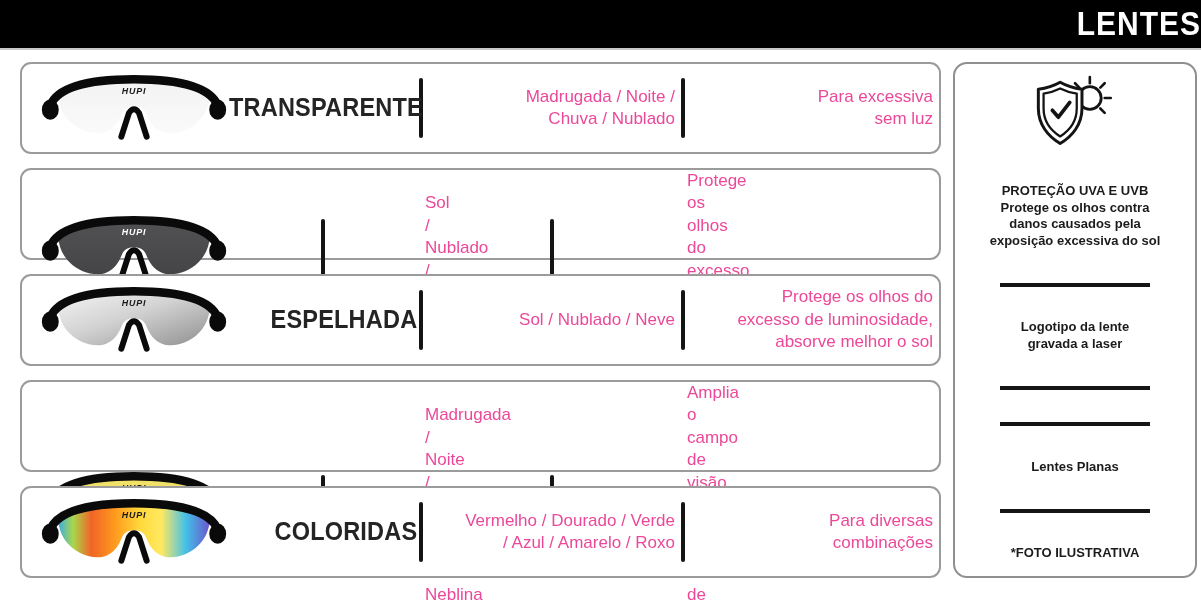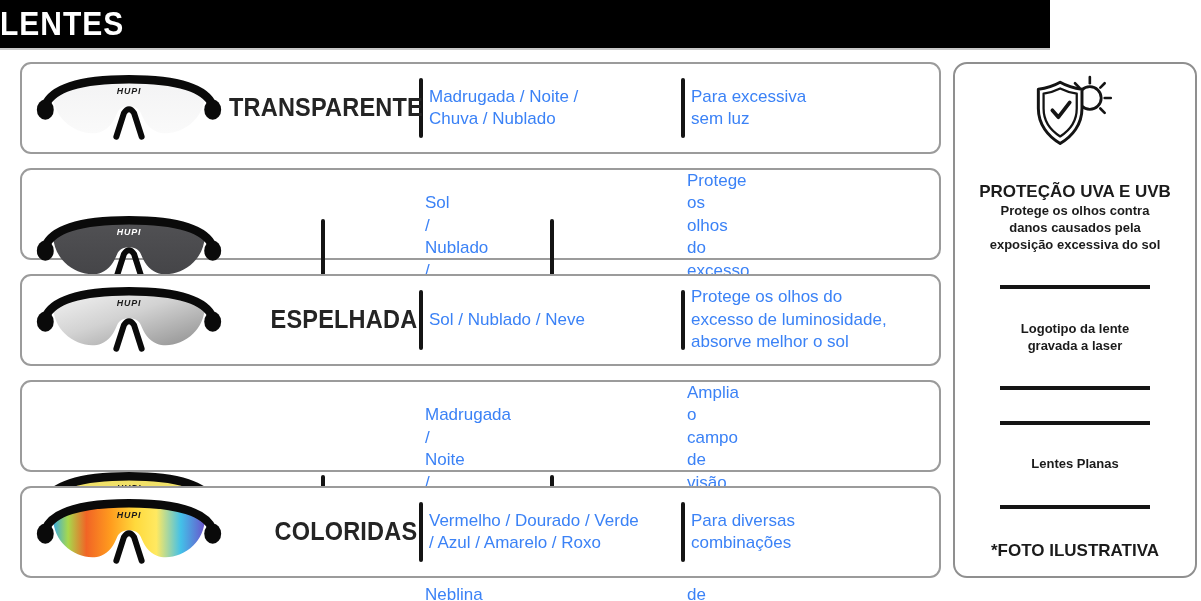--- a/index.html
+++ b/index.html
@@ -8,66 +8,66 @@
     position: relative;
     background: #ffffff;
     font-family: "Liberation Sans", sans-serif;
     color: #1b1b1b;
     overflow: hidden;
   }
 
   
   .header {
     position: absolute; top: 0; left: 0;
-    width: 1050px; height: 50px;
+    width: 1201px; height: 50px;
     background: #000;
-    display: flex; align-items: center; justify-content: flex-start;
+    display: flex; align-items: center; justify-content: flex-end;
     border-bottom: 2px solid #c9c9c9;
   }
   .header-title {
     color: #fff; font-weight: 800; font-size: 30px;
     letter-spacing: 1px; transform: scale(1, 1.08);
   }
 
   
   .rows {
     position: absolute; left: 20px; top: 62px;
     width: 921px; height: 516px;
     display: flex; flex-direction: column; justify-content: space-between;
   }
   .row {
     height: 92px; background: #fff;
     border: 2px solid #9b9b9b; border-radius: 11px;
     display: grid;
     grid-template-columns: 205px 192px 4px 258px 4px 1fr;
     align-items: center;
   }
-  .glasses-cell { display: flex; align-items: center; justify-content: flex-start; padding-left: 14px; }
+  .glasses-cell { display: flex; align-items: center; justify-content: flex-end; padding-left: 14px; }
   .glasses { width: 186px; height: 84px; display: block; }
   .name-cell { text-align: right; }
   .row-name {
     font-weight: 800; font-size: 24px; letter-spacing: 0.2px; color: #242424;
     display: inline-block; transform: scale(0.98, 1.06); white-space: nowrap;
   }
   .vdivider { width: 4px; height: 60px; background: #141414; border-radius: 2px; justify-self: center; }
   .cell-text {
-    text-align: left; font-size: 17px; line-height: 1.32;
-    white-space: pre-line; color: #3b82f6; padding: 0 6px;
+    text-align: right; font-size: 17px; line-height: 1.32;
+    white-space: pre-line; color: #ec4899; padding: 0 6px;
   }
 
   
   .sidebar {
     position: absolute; left: 953px; top: 62px;
     width: 244px; height: 516px;
     background: #fff; border: 2px solid #8f8f8f; border-radius: 14px;
     display: flex; flex-direction: column; align-items: center; justify-content: space-between;
     padding: 10px 10px 14px;
   }
   .sb-section { text-align: center; }
-  .sb-title { font-weight: bold; font-size: 17px; line-height: 1.3; text-align: center; }
+  .sb-title { font-weight: bold; font-size: 13px; line-height: 1.3; text-align: center; }
   .sb-text  { font-weight: bold; font-size: 13px; line-height: 1.3; white-space: pre-line; text-align: center; }
   .sb-divider { width: 150px; height: 4px; background: #151515; }
   .shield-sun-icon { width: 96px; height: 76px; display: block; }
 </style>
 </head>
 <body>
 
 <header class="header">
   <div class="header-title">LENTES</div>
 </header>

